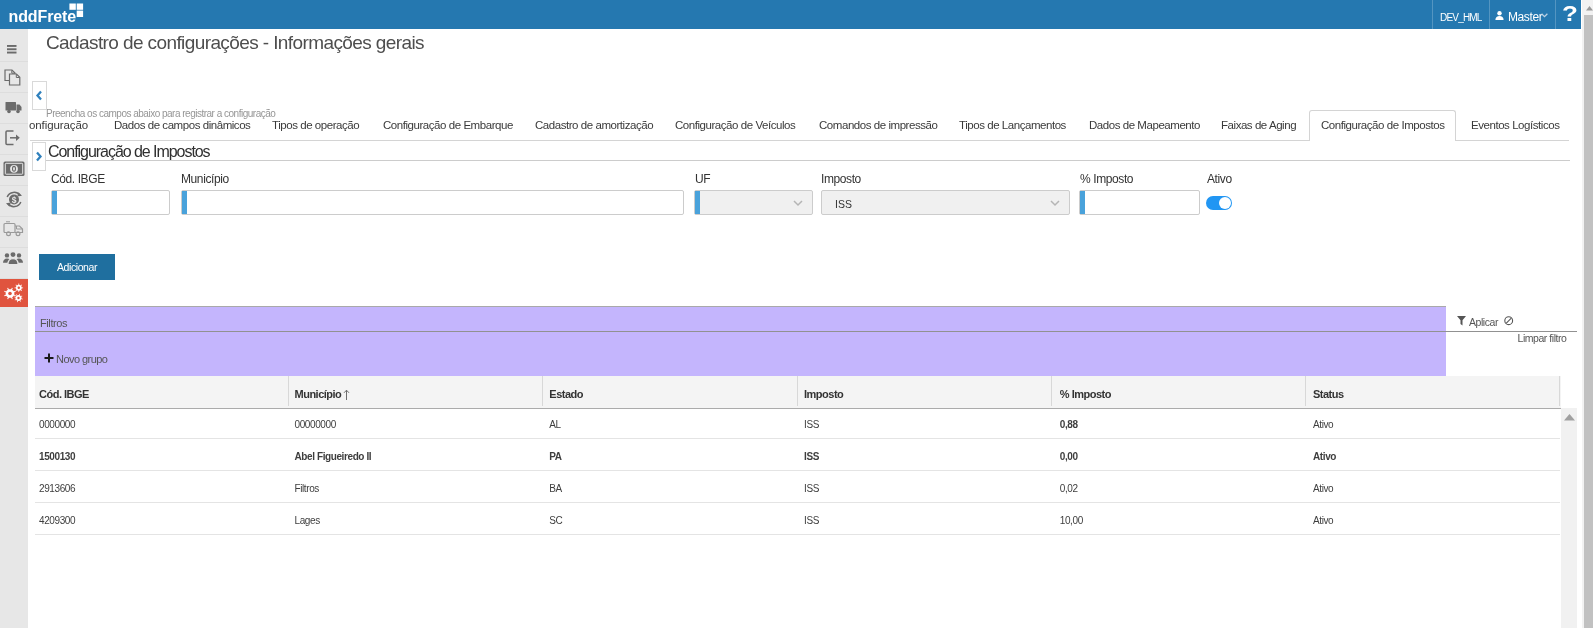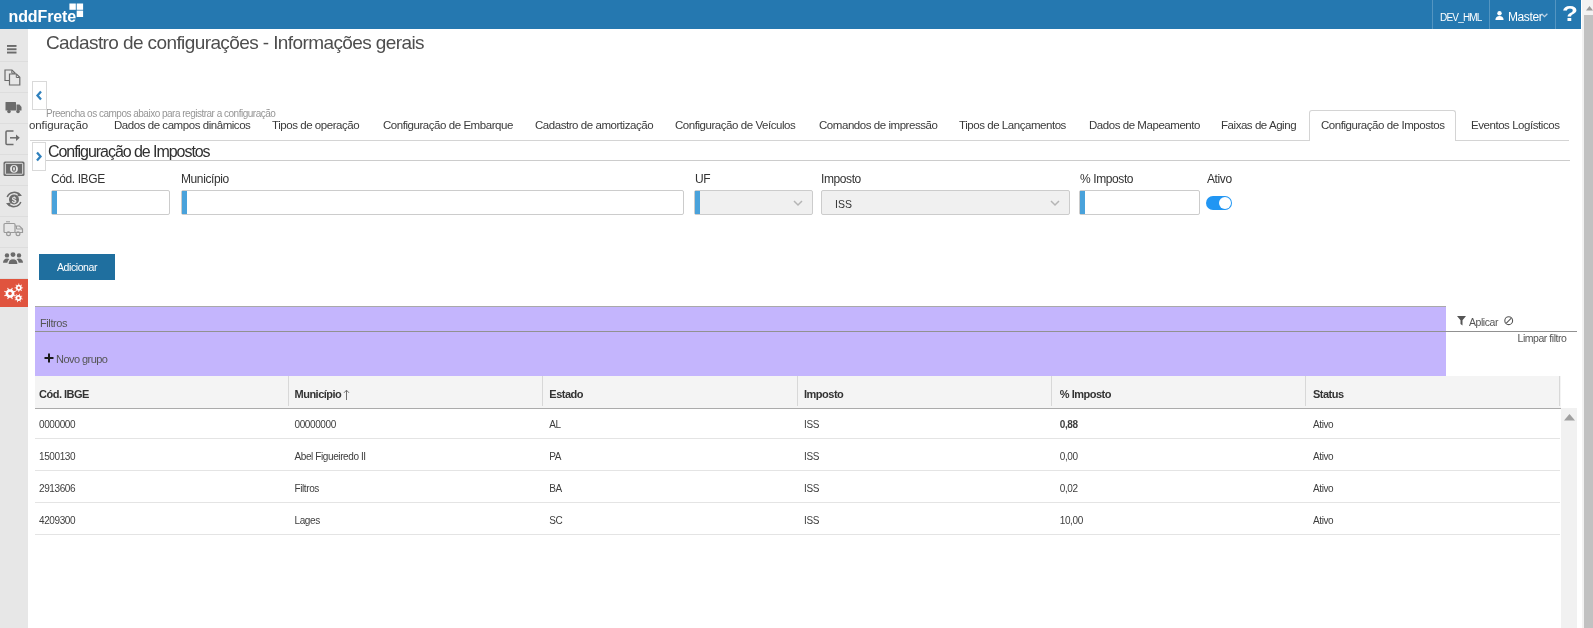--- a/index.html
+++ b/index.html
@@ -235,21 +235,21 @@
   <div class="htext" style="left:1278.0px;">Status</div>
 </div>
 <div class="row" style="top:407.0px;">
   <div class="rcell" style="left:4.0px;">0000000</div>
   <div class="rcell" style="left:259.5px;">00000000</div>
   <div class="rcell" style="left:514.3px;">AL</div>
   <div class="rcell" style="left:769.0px;">ISS</div>
   <div class="rcell" style="left:1024.8px;font-weight:bold;">0,88</div>
   <div class="rcell" style="left:1278.0px;">Ativo</div>
 </div>
-<div class="row" style="top:439.0px;">
+<div class="row" style="top:439.0px;font-weight:bold;">
   <div class="rcell" style="left:4.0px;">1500130</div>
   <div class="rcell" style="left:259.5px;">Abel Figueiredo II</div>
   <div class="rcell" style="left:514.3px;">PA</div>
   <div class="rcell" style="left:769.0px;">ISS</div>
   <div class="rcell" style="left:1024.8px;">0,00</div>
   <div class="rcell" style="left:1278.0px;">Ativo</div>
 </div>
 <div class="row" style="top:471.0px;">
   <div class="rcell" style="left:4.0px;">2913606</div>
   <div class="rcell" style="left:259.5px;">Filtros</div>

